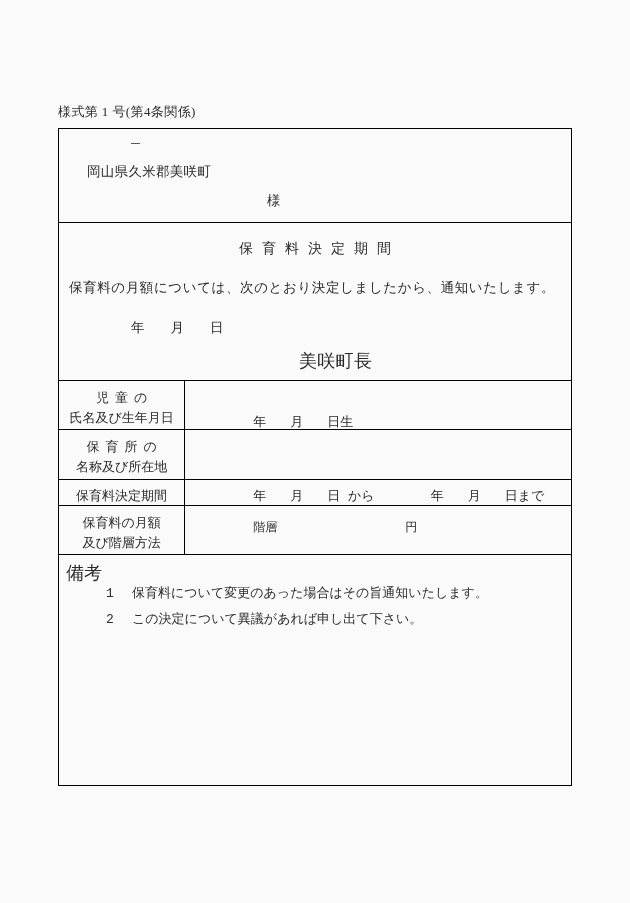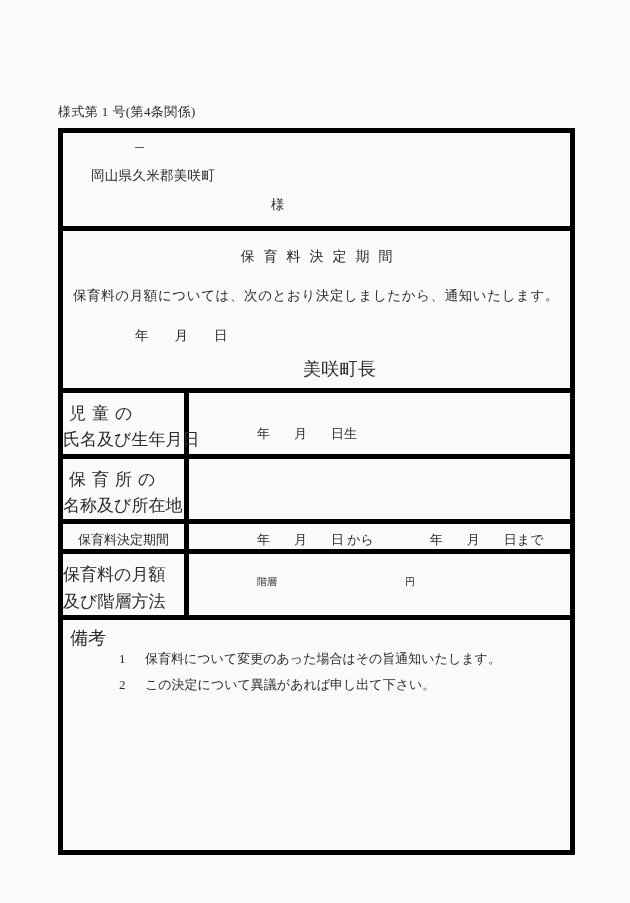--- a/index.html
+++ b/index.html
@@ -37,23 +37,24 @@
   
   .form-table {
     position: absolute;
     left: 58px;
     top: 84px;
     width: 514px;
     border-collapse: collapse;
     table-layout: fixed;
   }
   .form-table td {
-    border: 5px solid #000000;
+    border: 1px solid #000000;
     vertical-align: top;
     padding: 0;
+    font-family: Liberation Mono, monospace;
   }
 
   
   .cell-addressee { height: 93px; position: relative; }
   .dash-mark {
     position: absolute;
     left: 72px;
     top: 14px;
     width: 9px;
     height: 1px;
@@ -110,21 +111,22 @@
     letter-spacing: 0.3px;
     white-space: nowrap;
   }
 
   
   .col-label { width: 126px; }
   .col-value { width: 386px; }
 
   .label-box {
     padding: 8px 0 0 0;
-    font-size: 17px;
+    text-align: center;
+    font-size: 13px;
     line-height: 1.55;
   }
   .label-box .ln { display: block; white-space: nowrap; }
   .label-box .spread { letter-spacing: 6px; text-indent: 6px; }
   .label-single {
     padding: 7px 0 0 0;
     text-align: center;
     font-size: 13px;
     white-space: nowrap;
   }
@@ -143,37 +145,37 @@
     left: 68px;
     top: 7px;
     font-size: 13px;
     white-space: nowrap;
   }
   .value-period .gap { display: inline-block; width: 24px; }
   .value-period .biggap { display: inline-block; width: 56px; }
   .value-fee {
     position: absolute;
     left: 68px;
-    top: 21px;
-    font-size: 10px;
+    top: 13px;
+    font-size: 12px;
     white-space: nowrap;
   }
   .value-fee .biggap { display: inline-block; width: 128px; }
 
   
   .cell-remarks { height: 230px; position: relative; }
   .remarks-title {
     position: absolute;
     left: 7px;
     top: 6px;
     font-size: 18px;
   }
   .remarks-list {
     position: absolute;
-    left: 56px;
+    left: 47px;
     top: 26px;
     font-size: 13px;
     line-height: 2.0;
   }
   .remarks-list .item { white-space: nowrap; }
   .remarks-list .num { display: inline-block; width: 26px; }
 </style>
 </head>
 <body>
 

